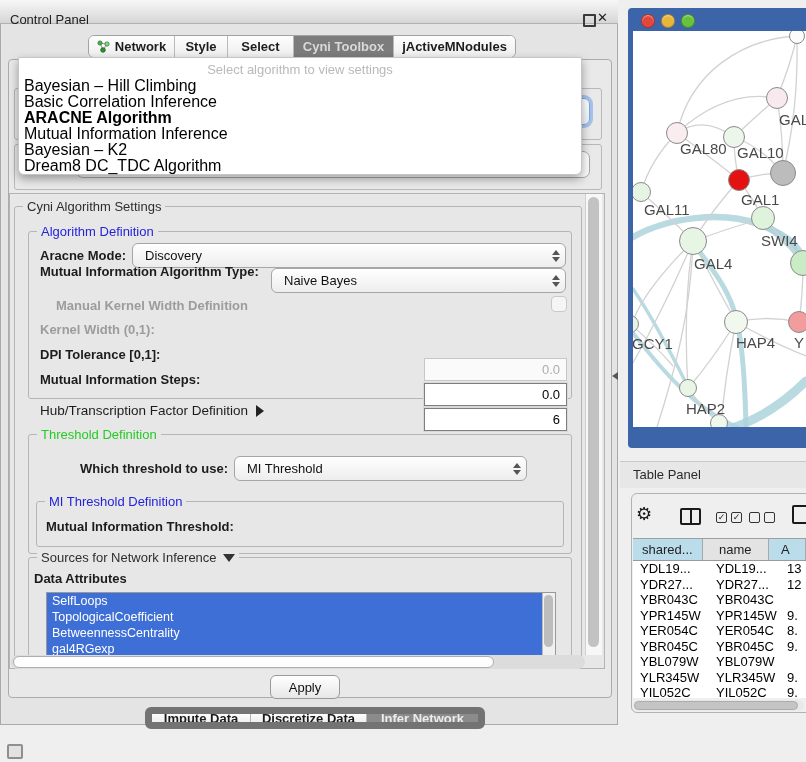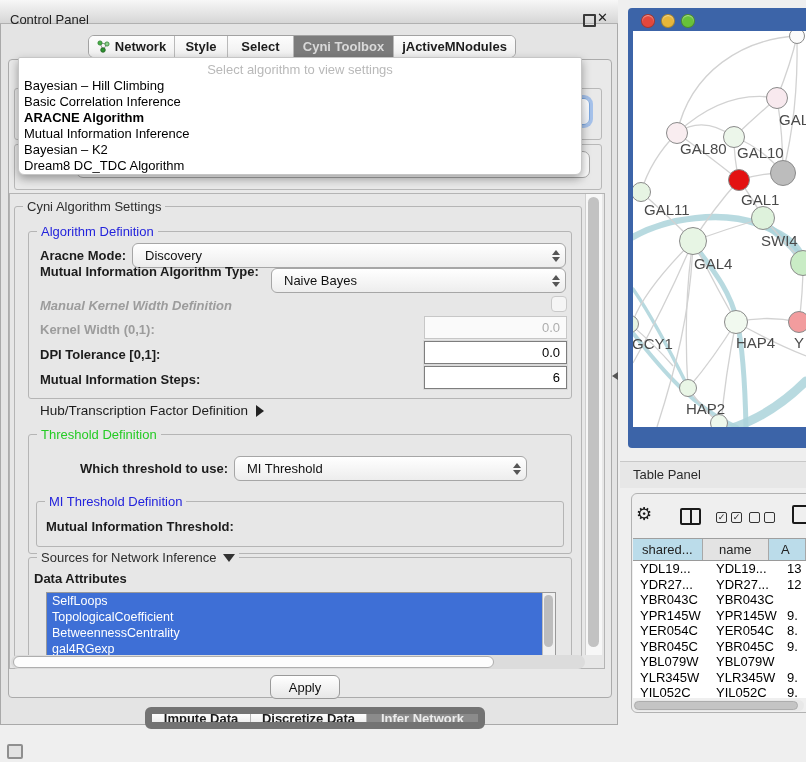--- a/index.html
+++ b/index.html
@@ -41,21 +41,21 @@
         box-shadow:0 0 0 3px rgba(110,160,235,.55);box-sizing:border-box;}
   #ghost-combo2{left:76px;top:151px;width:514px;height:27px;border-radius:7px;
         background:#fbfbfb;border:1px solid #a8a8a8;box-sizing:border-box;}
 
   
   #popup{left:18px;top:57px;width:562px;height:116px;background:#ffffff;
          border:1px solid #c6c6c6;border-radius:2px 2px 6px 6px;
          box-shadow:0 4px 10px rgba(0,0,0,.35);z-index:40;}
   #popup-ph{left:0;top:4px;width:100%;text-align:center;font-size:13px;color:#b9b9b9;}
   #algo-list{left:4px;top:20px;right:4px;}
-  .algo-item{height:16px;line-height:16px;font-size:13px;color:#000;padding-left:1px;white-space:nowrap;}
+  .algo-item{height:16px;line-height:16px;font-size:16px;color:#000;padding-left:1px;white-space:nowrap;}
   .algo-item.b{font-weight:bold;}
 
   
   #settings{left:9px;top:193px;width:596px;height:476px;background:#e7e7e7;
             border:1px solid #b4b4b4;box-sizing:border-box;overflow:hidden;}
   .fieldset{position:absolute;border:1px solid #b5b5b5;border-radius:3px;box-sizing:border-box;}
   .legend{position:absolute;top:-8px;left:8px;background:#e7e7e7;padding:0 4px;font-size:13px;
           white-space:nowrap;line-height:15px;}
   #fs-cyni{left:14px;top:206px;width:568px;height:452px;}
   #fs-algdef{left:28px;top:231px;width:544px;height:168px;}
@@ -76,21 +76,21 @@
   .arr-up{width:0;height:0;border-left:4px solid transparent;border-right:4px solid transparent;
           border-bottom:5px solid #555;}
   .arr-dn{width:0;height:0;border-left:4px solid transparent;border-right:4px solid transparent;
           border-top:5px solid #555;}
   #cb-aracne{left:132px;top:243px;width:434px;}
   #cb-mitype{left:271px;top:268px;width:295px;}
   #cb-which{left:234px;top:456px;width:293px;gap:40px;}
 
   .tfield{position:absolute;height:23px;border:1px solid #7e7e7e;background:#fff;
           box-shadow:inset 0 0 0 1px #fff, 0 0 0 1px #d9d9d9;box-sizing:border-box;
-          font-size:13px;color:#000;text-align:right;padding:3px 6px 8px 4px;}
+          font-size:13px;color:#000;text-align:right;padding:3px 6px 8px 4px;margin-top:42px;}
   .tfield.dis{border:1px solid #c7c7c7;background:#fafafa;color:#adadad;box-shadow:none;}
   #tf-kernel{left:424px;top:316px;width:143px;}
   #tf-dpi{left:424px;top:341px;width:143px;}
   #tf-steps{left:424px;top:366px;width:143px;}
   #tf-mithr{left:418px;top:514px;width:144px;}
 
   #chk-kernel{left:551px;top:296px;width:14px;height:14px;border:1px solid #c9c9c9;
               border-radius:4px;background:#f5f5f5;}
 
   .tri-right{display:inline-block;width:0;height:0;border-top:6px solid transparent;
@@ -266,21 +266,21 @@
 
   <span class="lbl abs" style="left:40px;top:264px;">Mutual Information Algorithm Type:</span>
   <div id="cb-mitype" class="combo">
     <span class="val">Naive Bayes</span>
     <span class="combo-arrows">
         <span class="arr-up"></span>
         <span class="arr-dn"></span>
       </span>
   </div>
 
-  <span class="lbl dis abs" style="left:40px;top:298px;font-style:italic;">Manual Kernel Width Definition</span>
+  <span class="lbl dis abs" style="left:56px;top:298px;">Manual Kernel Width Definition</span>
   <div id="chk-kernel" class="abs"></div>
 
   <span class="lbl dis abs" style="left:40px;top:322px;">Kernel Width (0,1):</span>
   <div id="tf-kernel" class="tfield dis">0.0</div>
 
   <span class="lbl abs" style="left:40px;top:347px;">DPI Tolerance [0,1]:</span>
   <div id="tf-dpi" class="tfield">0.0</div>
 
   <span class="lbl abs" style="left:40px;top:372px;">Mutual Information Steps:</span>
   <div id="tf-steps" class="tfield">6</div>

